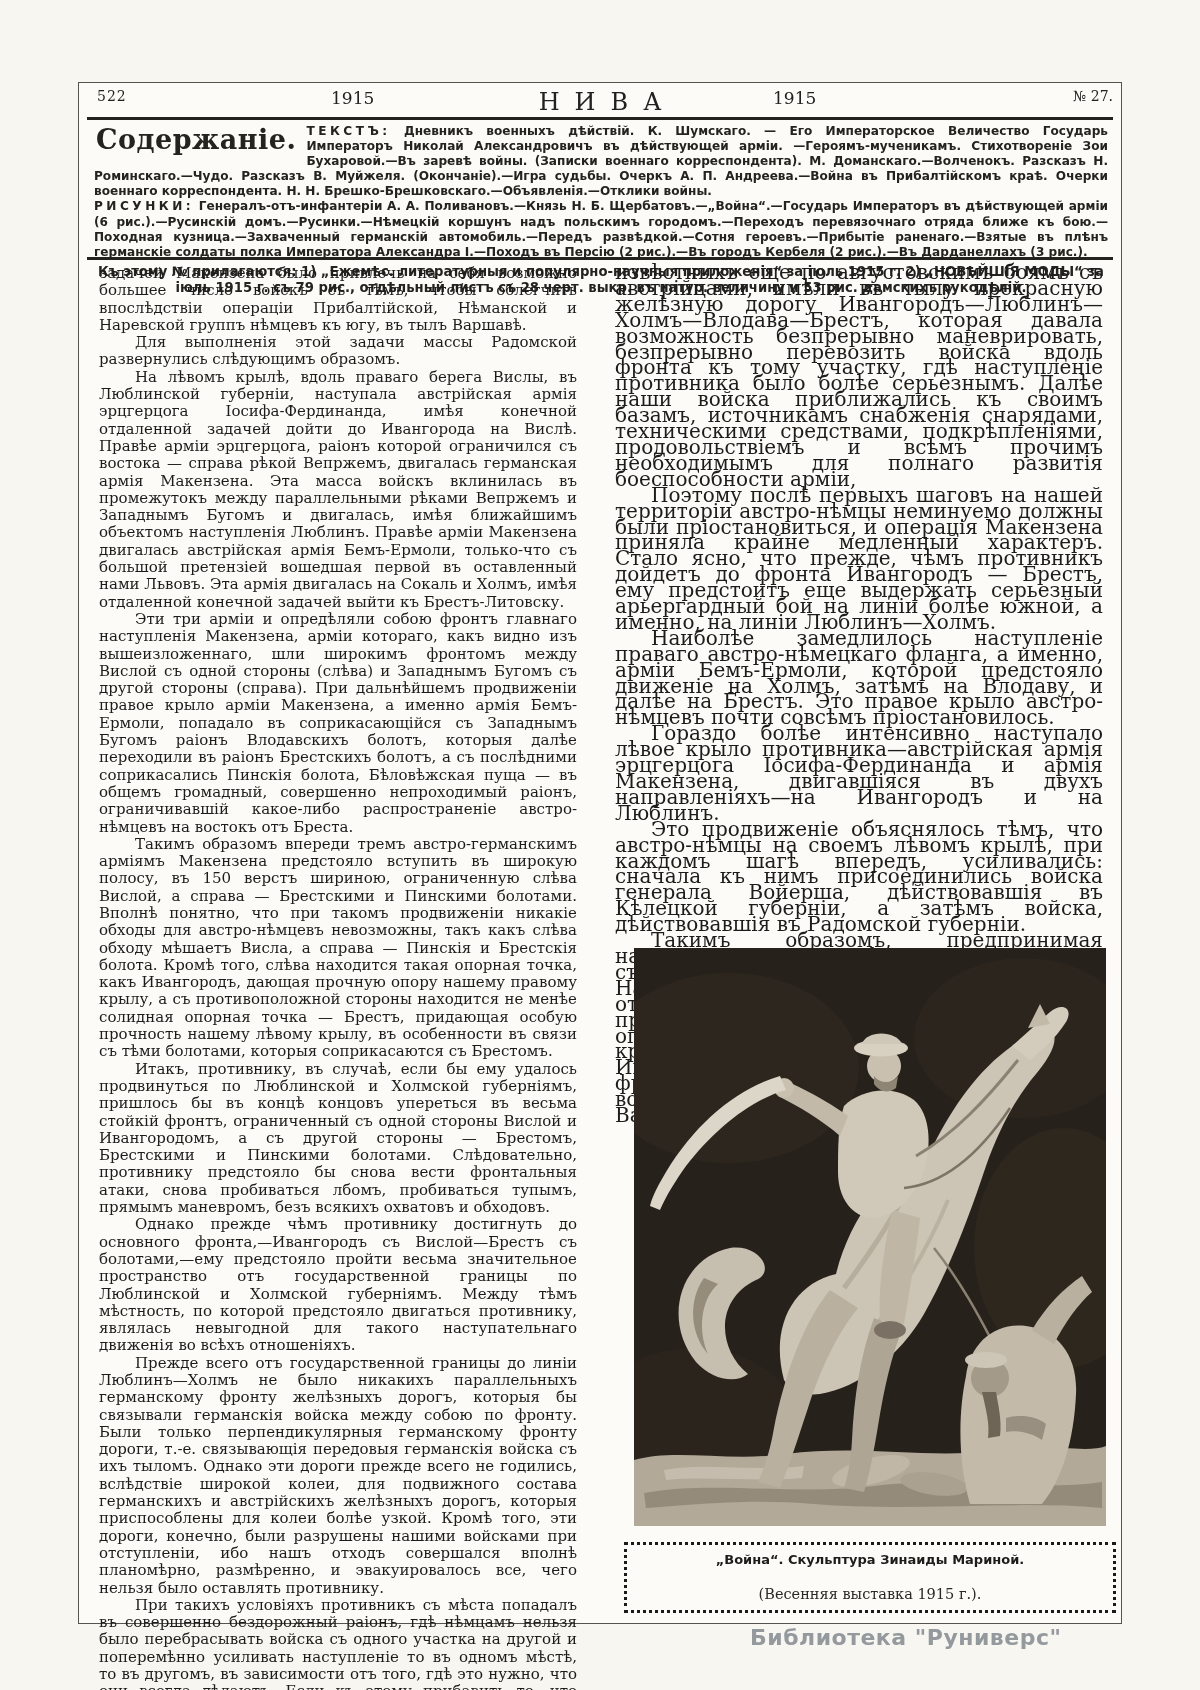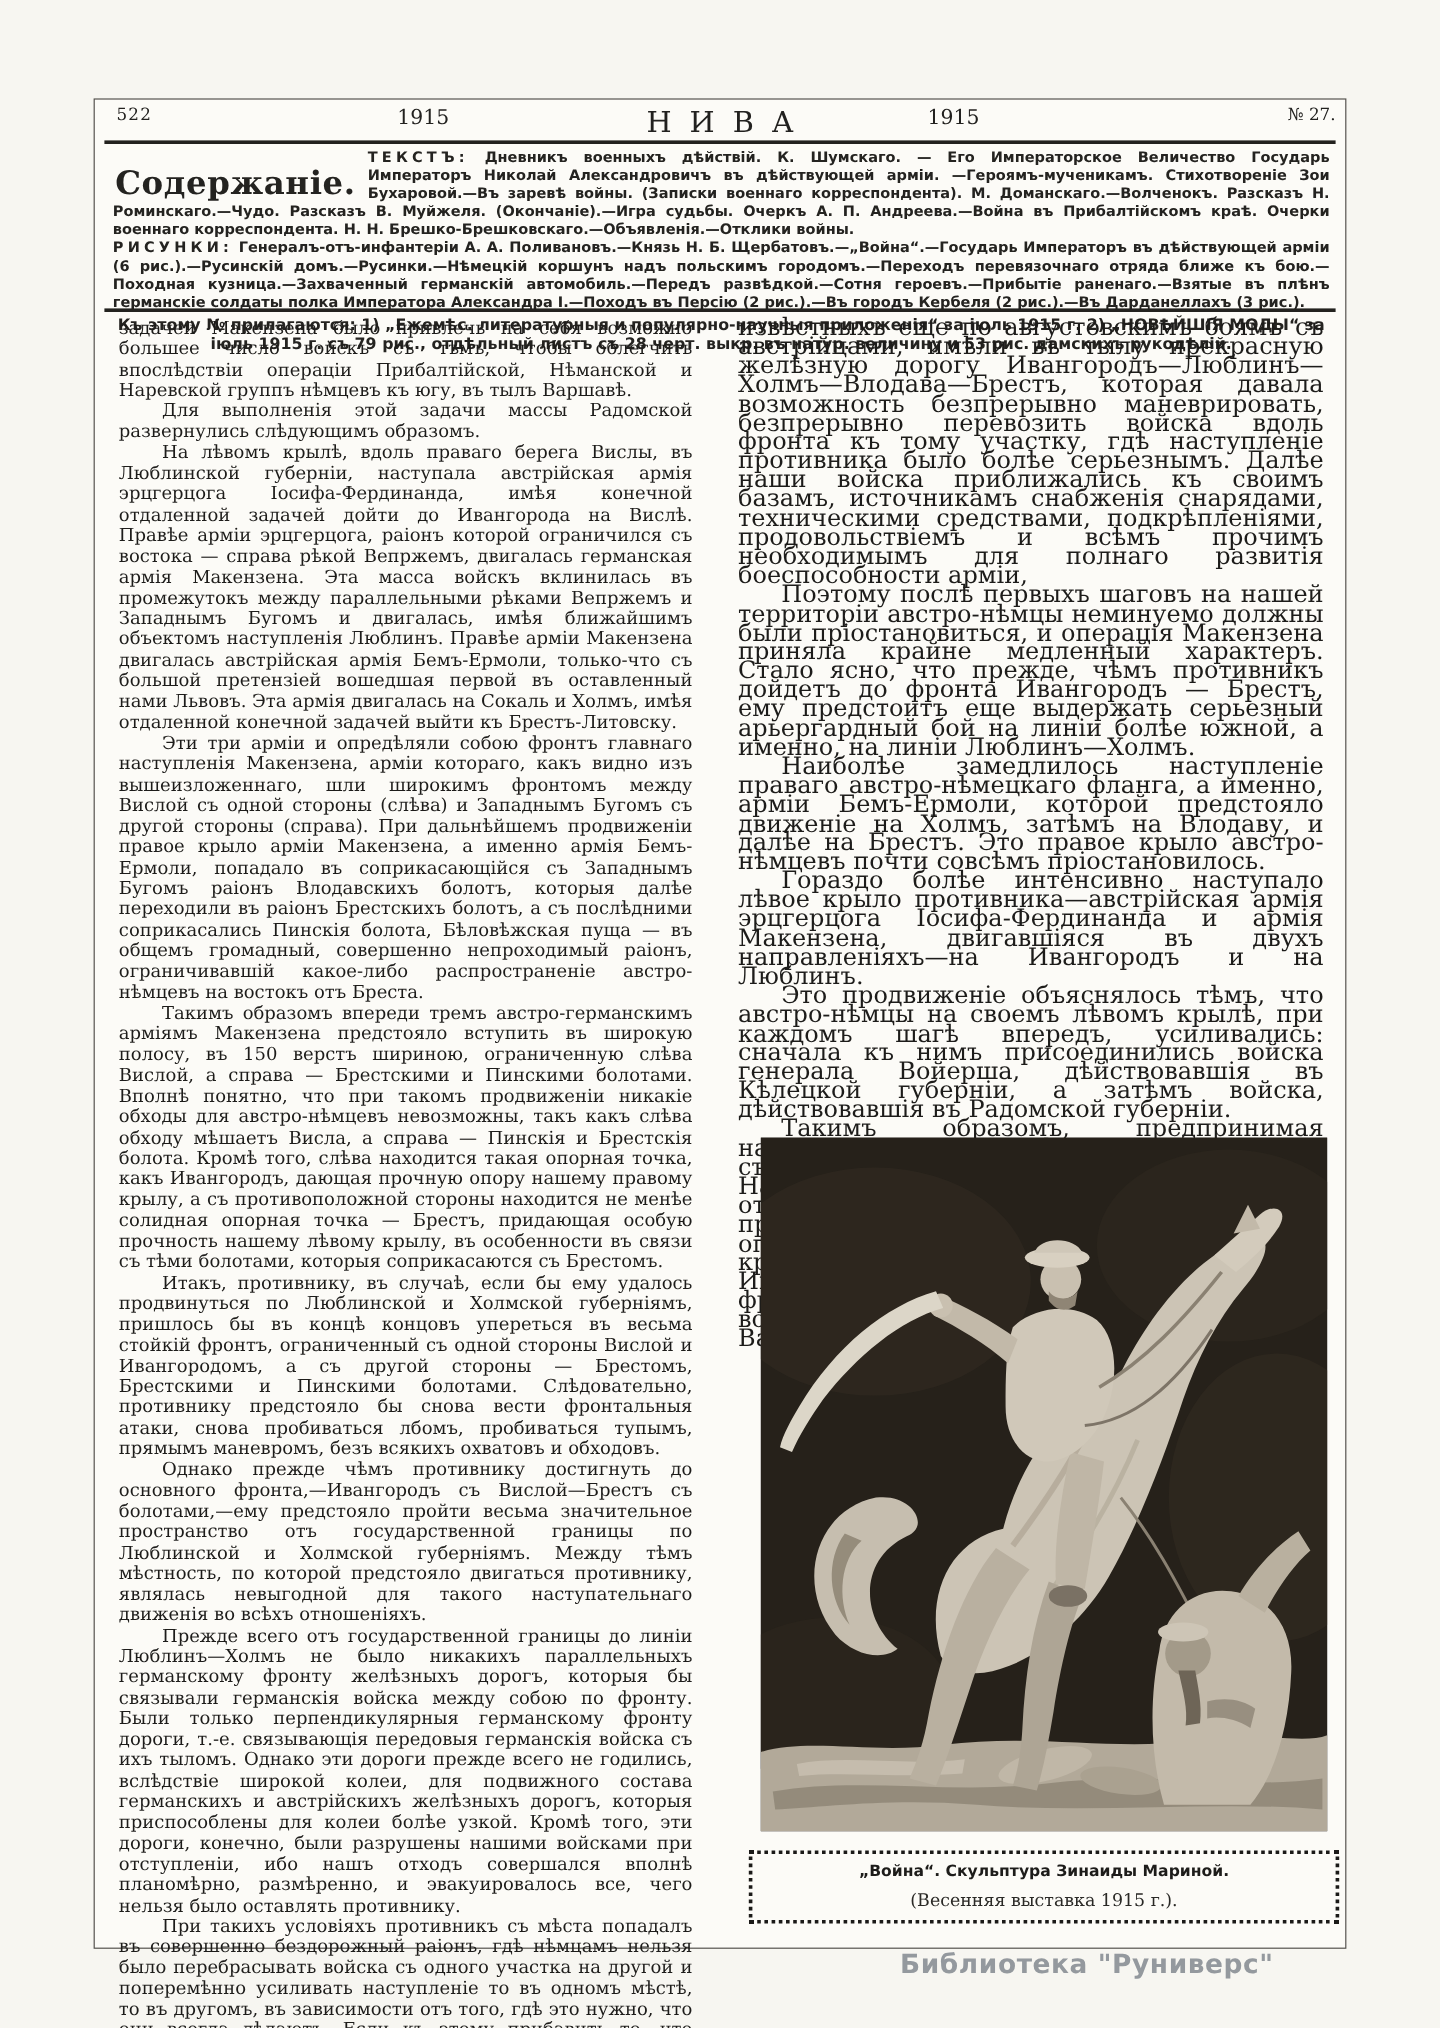--- a/index.html
+++ b/index.html
@@ -23,21 +23,21 @@
   .hdr-issue{right:8px;}
   .hdr-rule{position:absolute;left:8px;right:8px;top:34px;height:3px;background:#23221f;}
   
   .contents{
     position:absolute;left:15px;right:13px;top:41px;
     font-family:"DejaVu Sans", sans-serif;font-weight:bold;
     font-size:12.1px;line-height:15.1px;text-align:justify;color:#242320;
   }
   .contents-label{
     float:left;font-family:"DejaVu Serif", serif;font-weight:bold;
-    font-size:27px;line-height:30px;margin:15px 10px 0 2px;letter-spacing:.5px;
+    font-size:27px;line-height:30px;margin:1px 10px 0 2px;letter-spacing:.5px;
   }
   .sp{letter-spacing:3.5px;}
   .contents-supplement{
     text-align:center;margin-top:4px;font-size:13.2px;line-height:16.5px;
   }
   .contents-rule{position:absolute;left:8px;right:8px;top:174px;height:2.5px;background:#23221f;}
   
   .col p{margin:0;text-indent:36px;text-align:justify;}
   .col p:first-child{text-indent:0;}
   .col-left{
@@ -59,21 +59,21 @@
   .photo svg{display:block;}
   
   .caption-box{
     position:absolute;left:545px;top:1459px;width:492px;
     border:3px dotted #1b1a18;
     padding:7px 10px 8px;
     text-align:center;box-sizing:border-box;
     background:#fcfbf7;
   }
   .caption-l1{font-family:"DejaVu Sans", sans-serif;font-weight:bold;font-size:13px;color:#1d1c1a;}
-  .caption-l2{font-family:"DejaVu Serif", serif;font-size:14.5px;margin-top:9px;color:#2a2926;}
+  .caption-l2{font-family:"DejaVu Serif", serif;font-size:14.5px;margin-top:19px;color:#2a2926;}
   
   .watermark{
     position:absolute;left:750px;top:1625px;
     font-family:"DejaVu Sans", sans-serif;font-weight:bold;
     font-size:22px;color:#94999e;letter-spacing:.5px;
   }
 </style>
 </head>
 <body>
 

